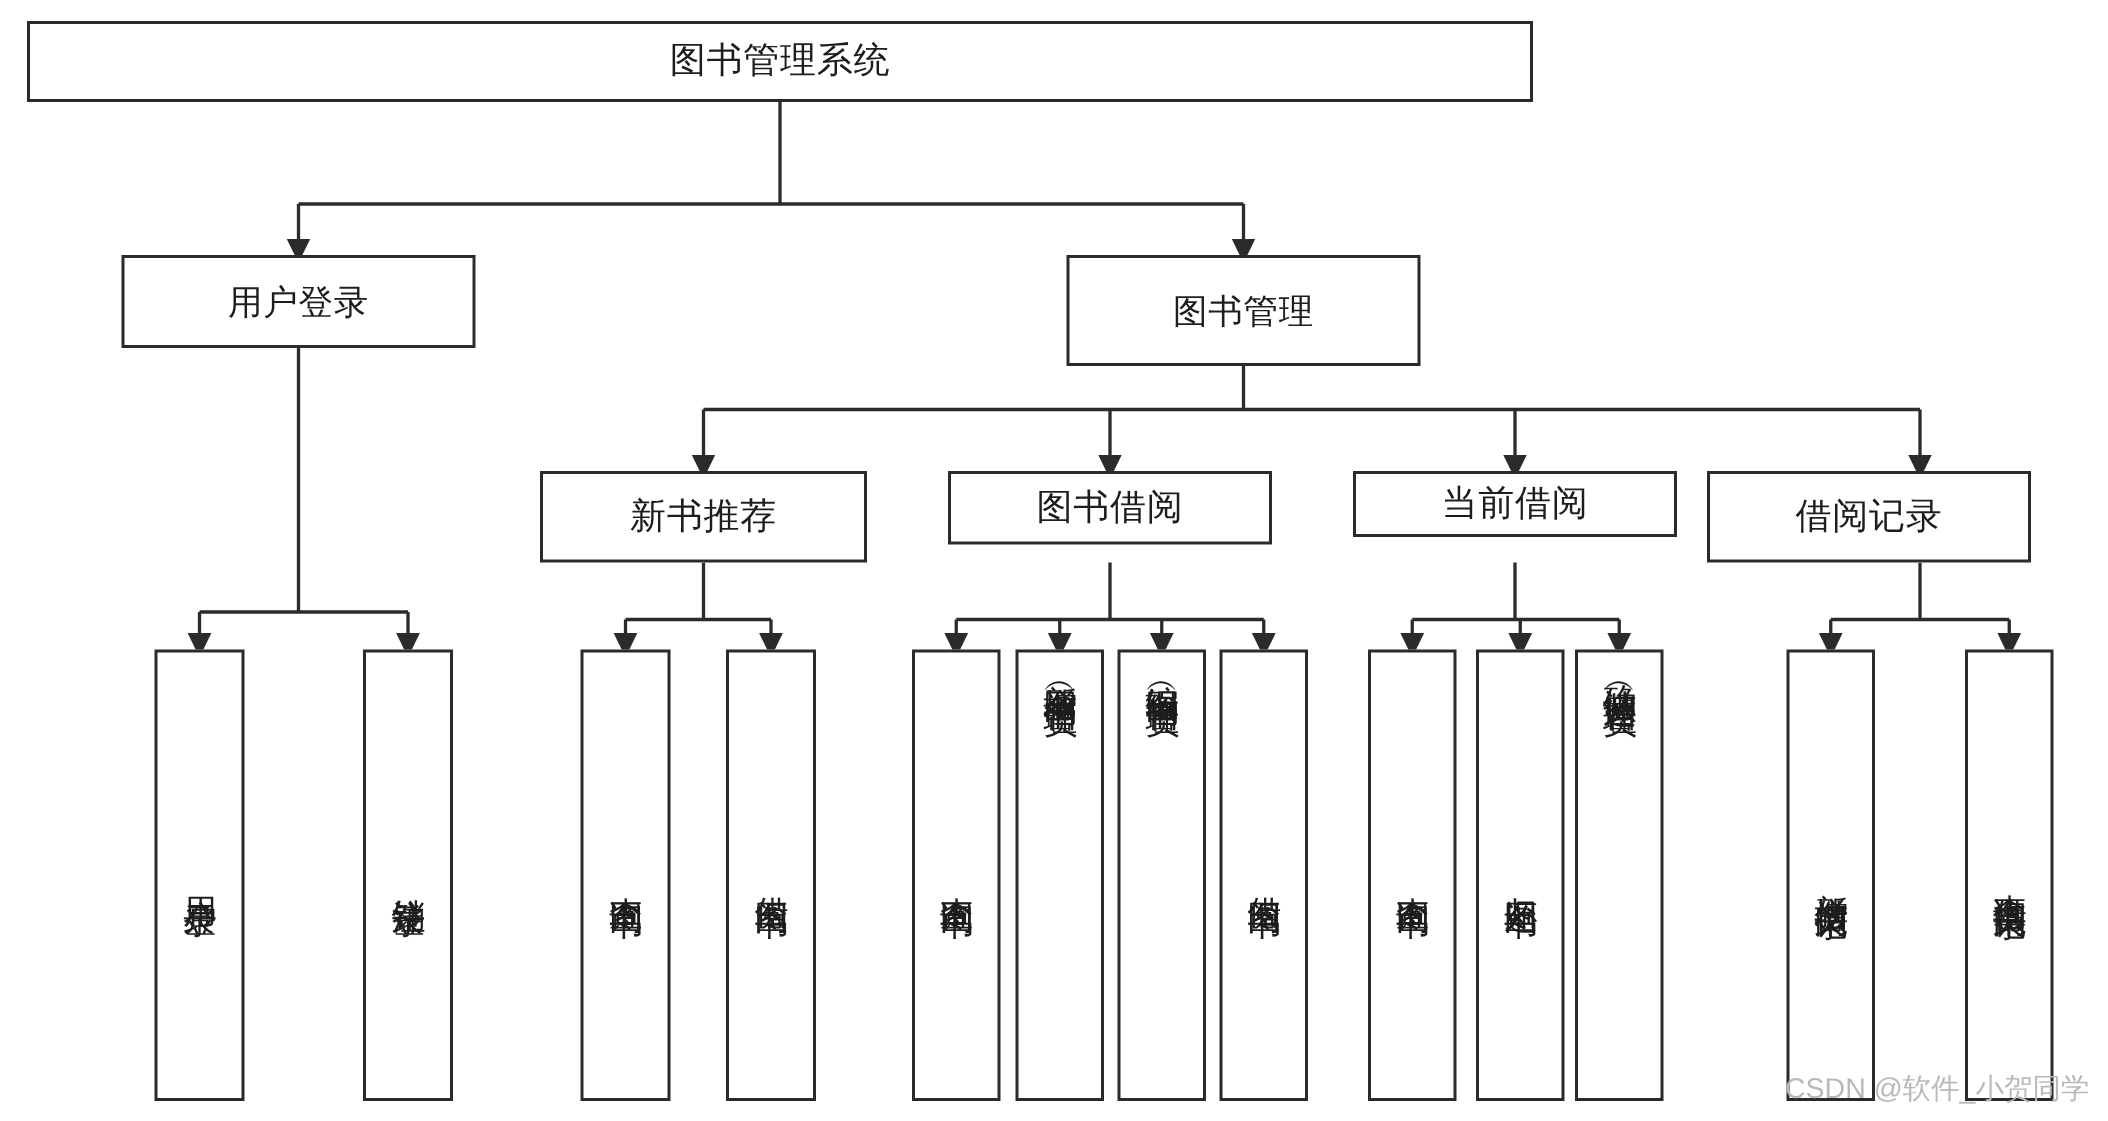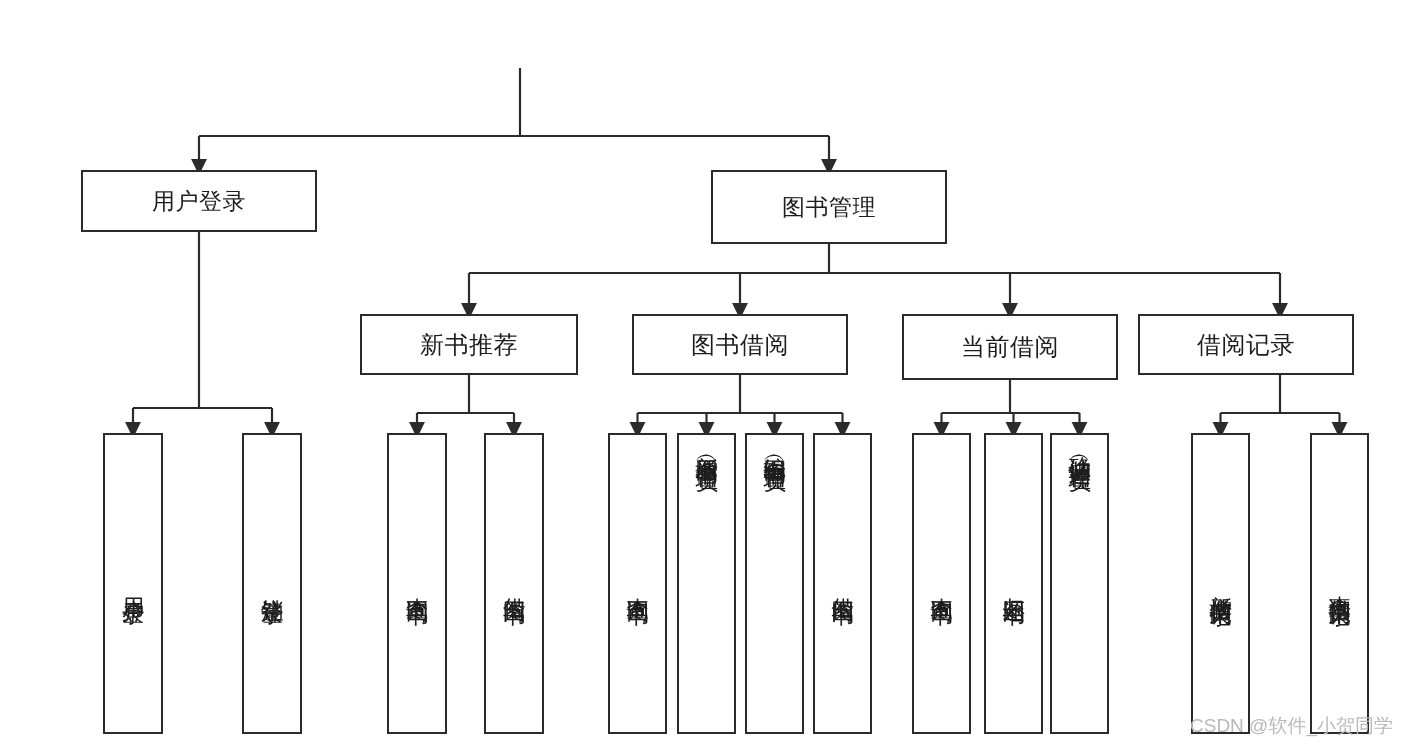--- a/index.html
+++ b/index.html
@@ -117,37 +117,40 @@
         <path d="M941.5,413 L941.5,430" marker-end="url(#arrow)"></path>
         <path d="M1013.5,413 L1013.5,430" marker-end="url(#arrow)"></path>
         <path d="M1079.5,413 L1079.5,430" marker-end="url(#arrow)"></path>
         <path d="M1280,375 L1280,413"></path>
         <path d="M1220.5,413 L1339.5,413"></path>
         <path d="M1220.5,413 L1220.5,430" marker-end="url(#arrow)"></path>
         <path d="M1339.5,413 L1339.5,430" marker-end="url(#arrow)"></path>
       </g>
   </svg>
 
+  <div class="node root" id="node-root" style="left: 18px; top: 14px; width: 1004px; height: 54px;">
+    <span class="label">图书管理系统</span>
+  </div>
 
   <div id="level2-container">
       <div class="node level2" style="left: 81px; top: 170px; width: 236px; height: 62px;">
         <span class="label">用户登录</span>
       </div>
       <div class="node level2" style="left: 711px; top: 170px; width: 236px; height: 74px;">
         <span class="label">图书管理</span>
       </div>
     </div>
   <div id="level3-container">
       <div class="node level3" style="left: 360px; top: 314px; width: 218px; height: 61px;">
         <span class="label">新书推荐</span>
       </div>
-      <div class="node level3" style="left: 632px; top: 314px; width: 216px; height: 61px;">
+      <div class="node level3" style="left: 632px; top: 314px; width: 216px; height: 49px;">
         <span class="label">图书借阅</span>
       </div>
-      <div class="node level3" style="left: 902px; top: 314px; width: 216px; height: 66px;">
+      <div class="node level3" style="left: 902px; top: 314px; width: 216px; height: 44px;">
         <span class="label">当前借阅</span>
       </div>
       <div class="node level3" style="left: 1138px; top: 314px; width: 216px; height: 61px; text-align: center;">
         <span class="label">借阅记录</span>
       </div>
     </div>
   <div id="leaf-container">
       <div class="leafwrap" style="left: 103px; top: 433px; width: 60px; height: 301px; justify-content: center;">
         <span class="label">用户登录</span>
       </div>

